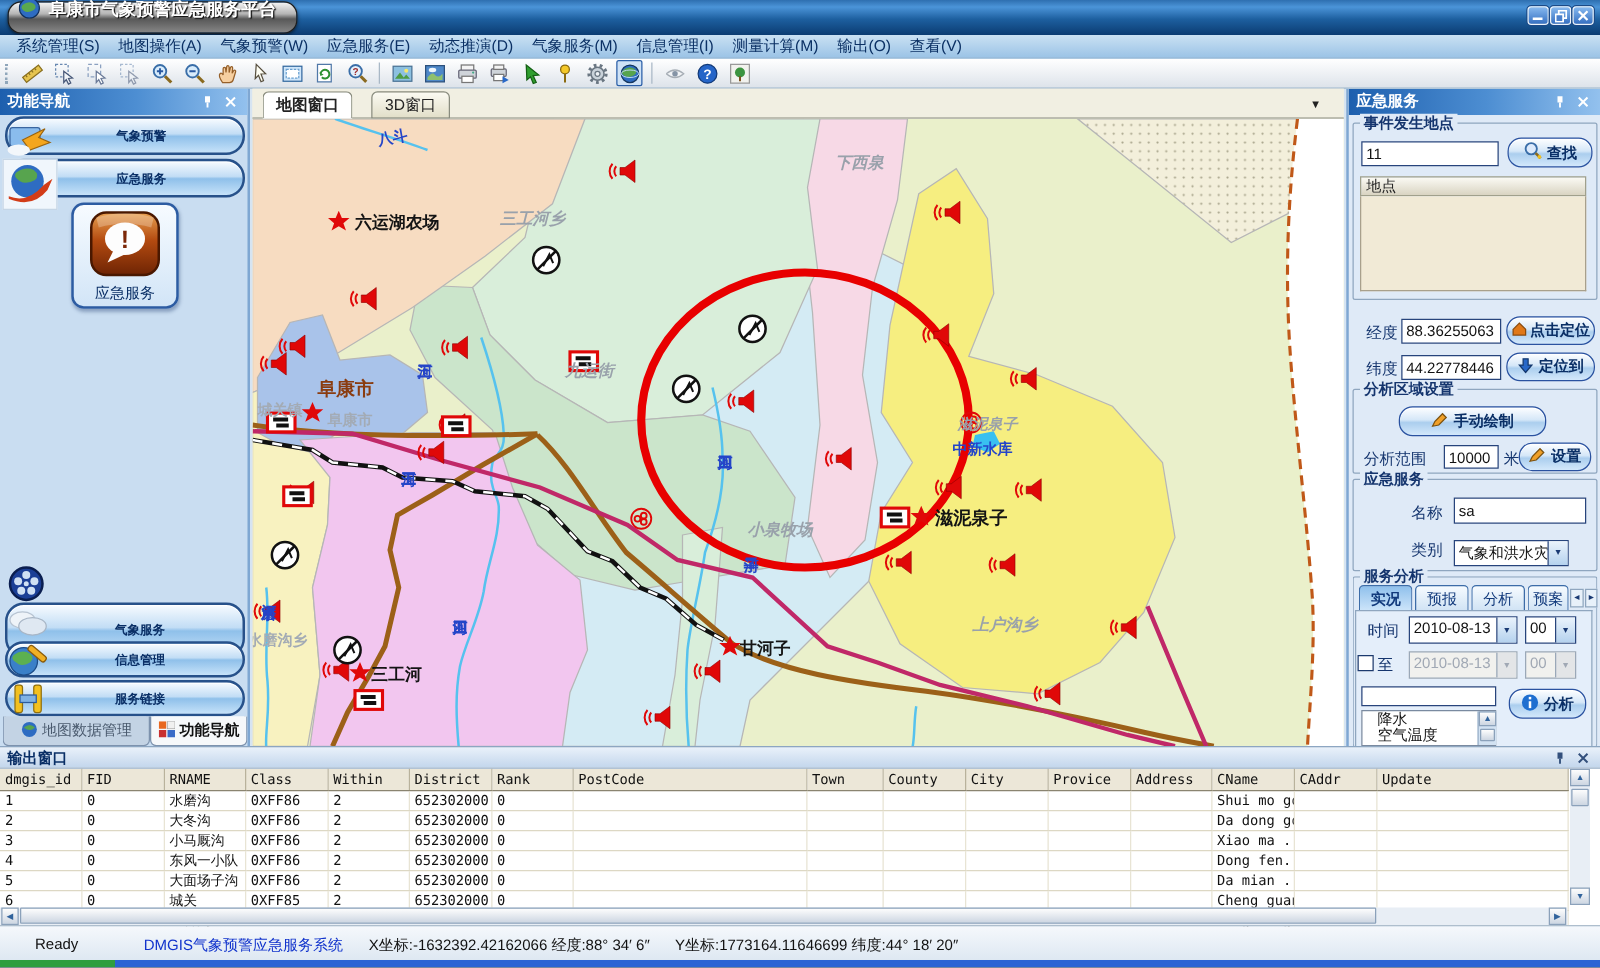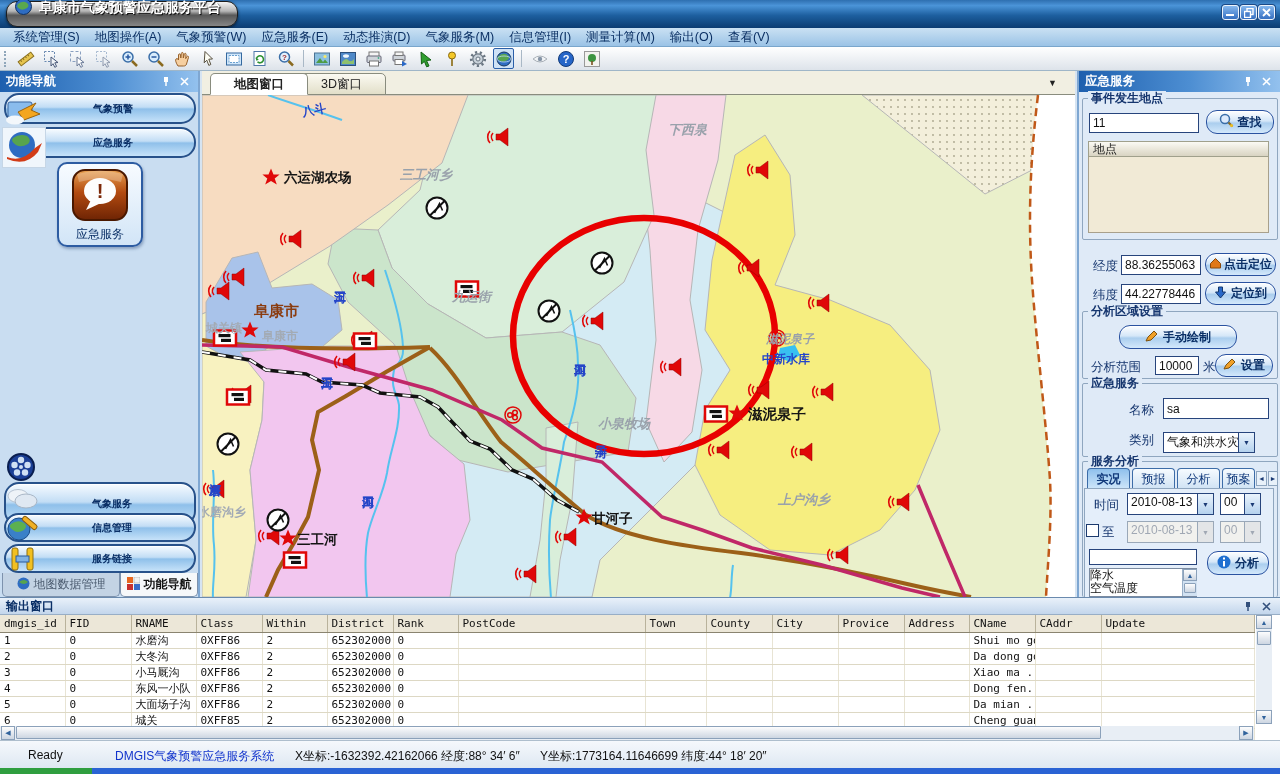--- a/index.html
+++ b/index.html
@@ -68,29 +68,29 @@
  display:flex;align-items:center;justify-content:center;font-size:7px;color:#1a3a74}
 .combo.disabled{border-color:#9aa8b8;color:#a0a8b4;background:#f1f1ee}
 .combo.disabled .cbtn{background:#e3e5e7;color:#a0a8b4;border-color:#9aa8b8}
 .stab{position:absolute;top:397px;height:21px;border:1px solid #3c6ca8;border-bottom:none;border-radius:4px 4px 0 0;
  display:flex;align-items:center;justify-content:center;font-size:12px;color:#123a7c;
  background:linear-gradient(#f6fbff,#cfe2f4)}
 .stab.active{background:linear-gradient(#8fc0ec,#cfe6fa);font-weight:bold}
 .tsarr{position:absolute;top:400px;width:11px;height:15px;font-size:7px;color:#1a3a74;display:flex;align-items:center;justify-content:center;border:1px solid #8fa6bf;background:#e8f1fa}
 .chk{position:absolute;width:13px;height:13px;border:1px solid #1c3a6e;background:#fff}
 .elist{position:absolute;border:1px solid #7a8aa0;background:#fff;font-size:12px;color:#111;overflow:hidden}
-.elist .eitem{line-height:13px;padding-left:0;white-space:nowrap}
+.elist .eitem{line-height:13px;padding-left:12px;white-space:nowrap}
 .escroll{position:absolute;width:15px;background:#d2e2f2;border-left:1px solid #9ab0c8}
 .sbtn{background:linear-gradient(#fdfdfd,#cdd6e2);border:1px solid #8ba1ba;color:#31639c;
  display:flex;align-items:center;justify-content:center;font-size:7px}
 
 
 #mapwin{position:absolute;left:202px;top:71px;width:873px;height:526px;background:#f1efe2}
 .maptabs{position:absolute;left:0;top:0;width:873px;height:24px;background:#f1efe2;border-bottom:1px solid #898c7e}
-.mtab{position:absolute;top:2px;height:22px;padding:0 23px;display:flex;align-items:center;font-size:12.5px;
+.mtab{position:absolute;top:2px;height:22px;padding:0 10px;display:flex;align-items:center;font-size:12.5px;
  border:1px solid #898c7e;border-radius:5px 5px 0 0;background:linear-gradient(#fbfaf2,#e2dfc9);color:#222}
 .mtab.active{background:#fff;font-weight:bold;border-bottom:1px solid #fff;z-index:2}
 .mtab-drop{position:absolute;right:18px;top:7px;font-size:9px;color:#222}
 #mapcanvas{position:absolute;left:0;top:24px;width:873px;height:502px;background:#fff;overflow:hidden}
 
 
 .ml-g{fill:#99a1ab;font-size:13px;font-style:italic;font-weight:bold}
 .ml-g2{fill:#a3abb5;font-size:12px;font-weight:bold}
 .ml-b{fill:#141414;font-size:13.5px;font-weight:bold}
 .ml-brown{fill:#8a3c10;font-size:15px;font-weight:bold}

